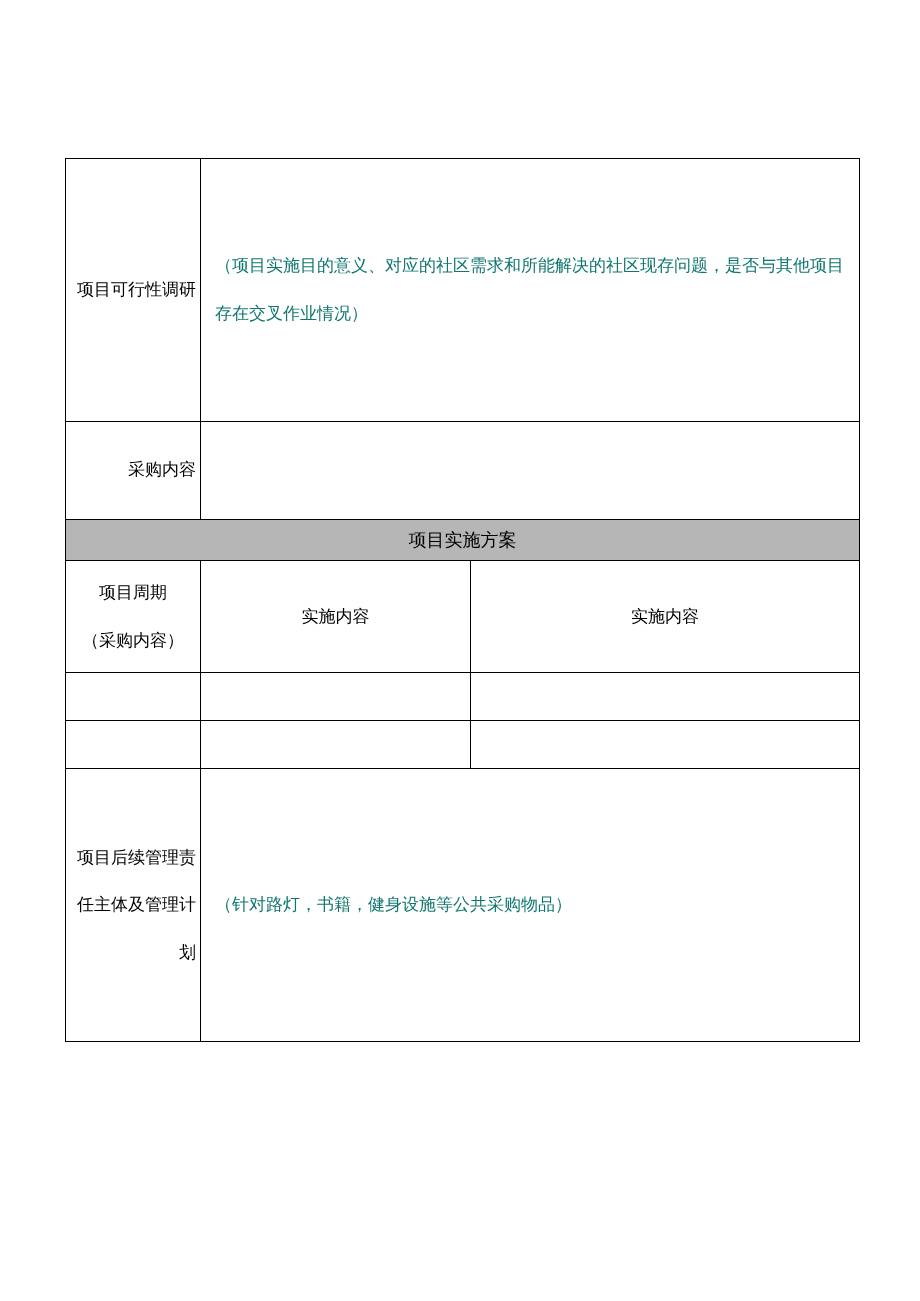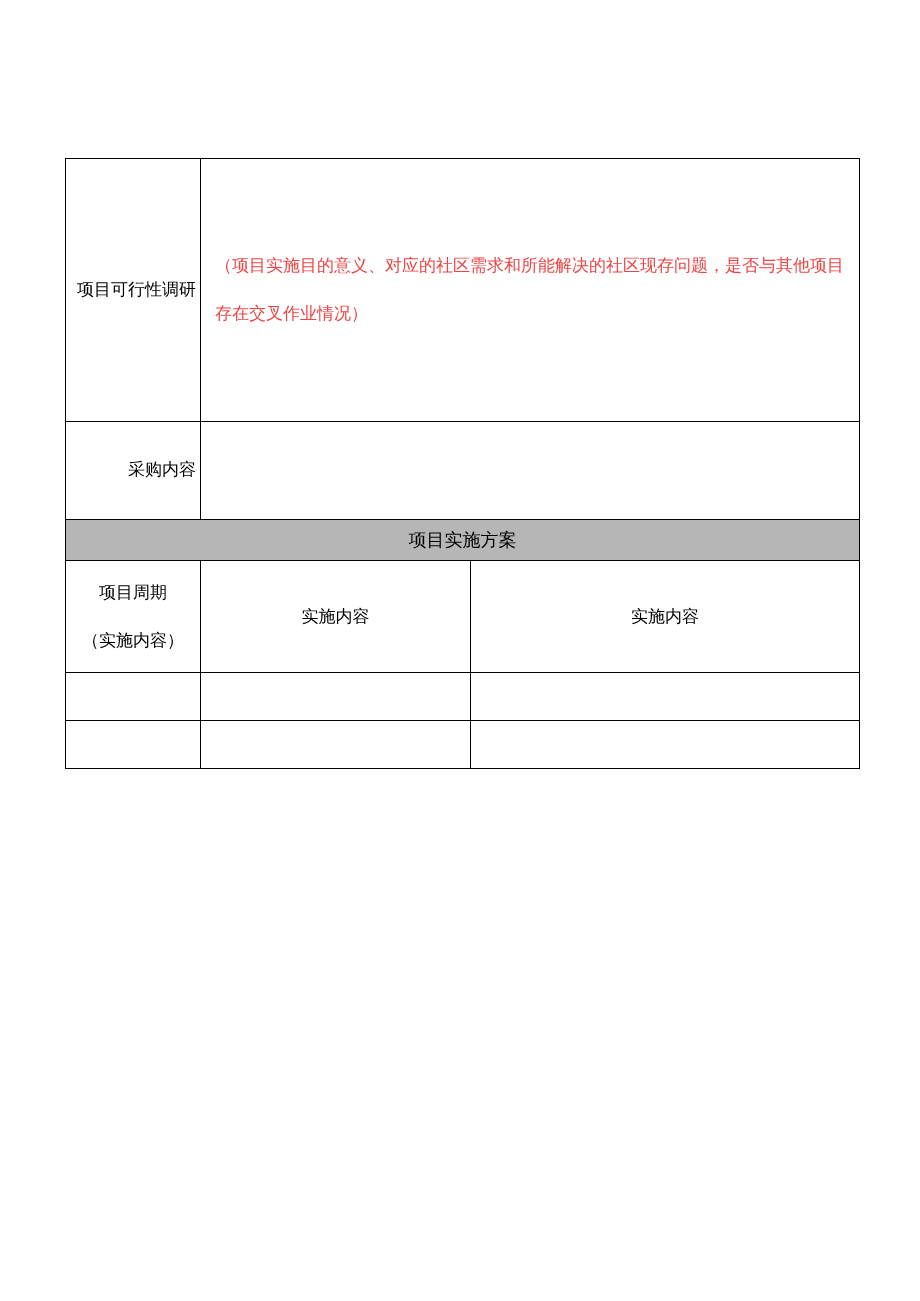--- a/index.html
+++ b/index.html
@@ -53,21 +53,21 @@
       height: 92px;
       text-align: center;
     }
     .row-plan-empty td {
       height: 48px;
     }
     .row-management td {
       height: 273px;
     }
     .red-text {
-      color: #ef4444;
+      color: #0f766e;
       font-size: 17px;
       line-height: 2.8;
       text-align: left;
       padding: 0 10px;
     }
     .col-period {
       width: 135px;
       text-align: center;
       line-height: 2.8;
     }
@@ -99,31 +99,39 @@
       <td class="col-label">采购内容</td>
       <td colspan="2"></td>
     </tr>
     <tr class="row-section-header">
       <td colspan="3">项目实施方案</td>
     </tr>
     <tr class="row-plan-headers">
       <td class="col-period">
         <div class="multi-line">
           <div>项目周期</div>
-          <div>（实施内容）</div>
+          <div>（采购内容）</div>
         </div>
       </td>
       <td class="col-work">实施内容</td>
       <td class="col-content">实施内容</td>
     </tr>
     <tr class="row-plan-empty">
       <td class="col-period"></td>
       <td class="col-work"></td>
       <td class="col-content"></td>
     </tr>
     <tr class="row-plan-empty">
       <td class="col-period"></td>
       <td class="col-work"></td>
       <td class="col-content"></td>
     </tr>
+    <tr class="row-management">
+      <td class="col-label">
+        <div class="multi-line">项目后续管理责任主体及管理计划</div>
+      </td>
+      <td colspan="2">
+        <div class="red-text">（针对路灯，书籍，健身设施等公共采购物品）</div>
+      </td>
+    </tr>
   </tbody>
     </table>
 </div>
 
 </body></html>

